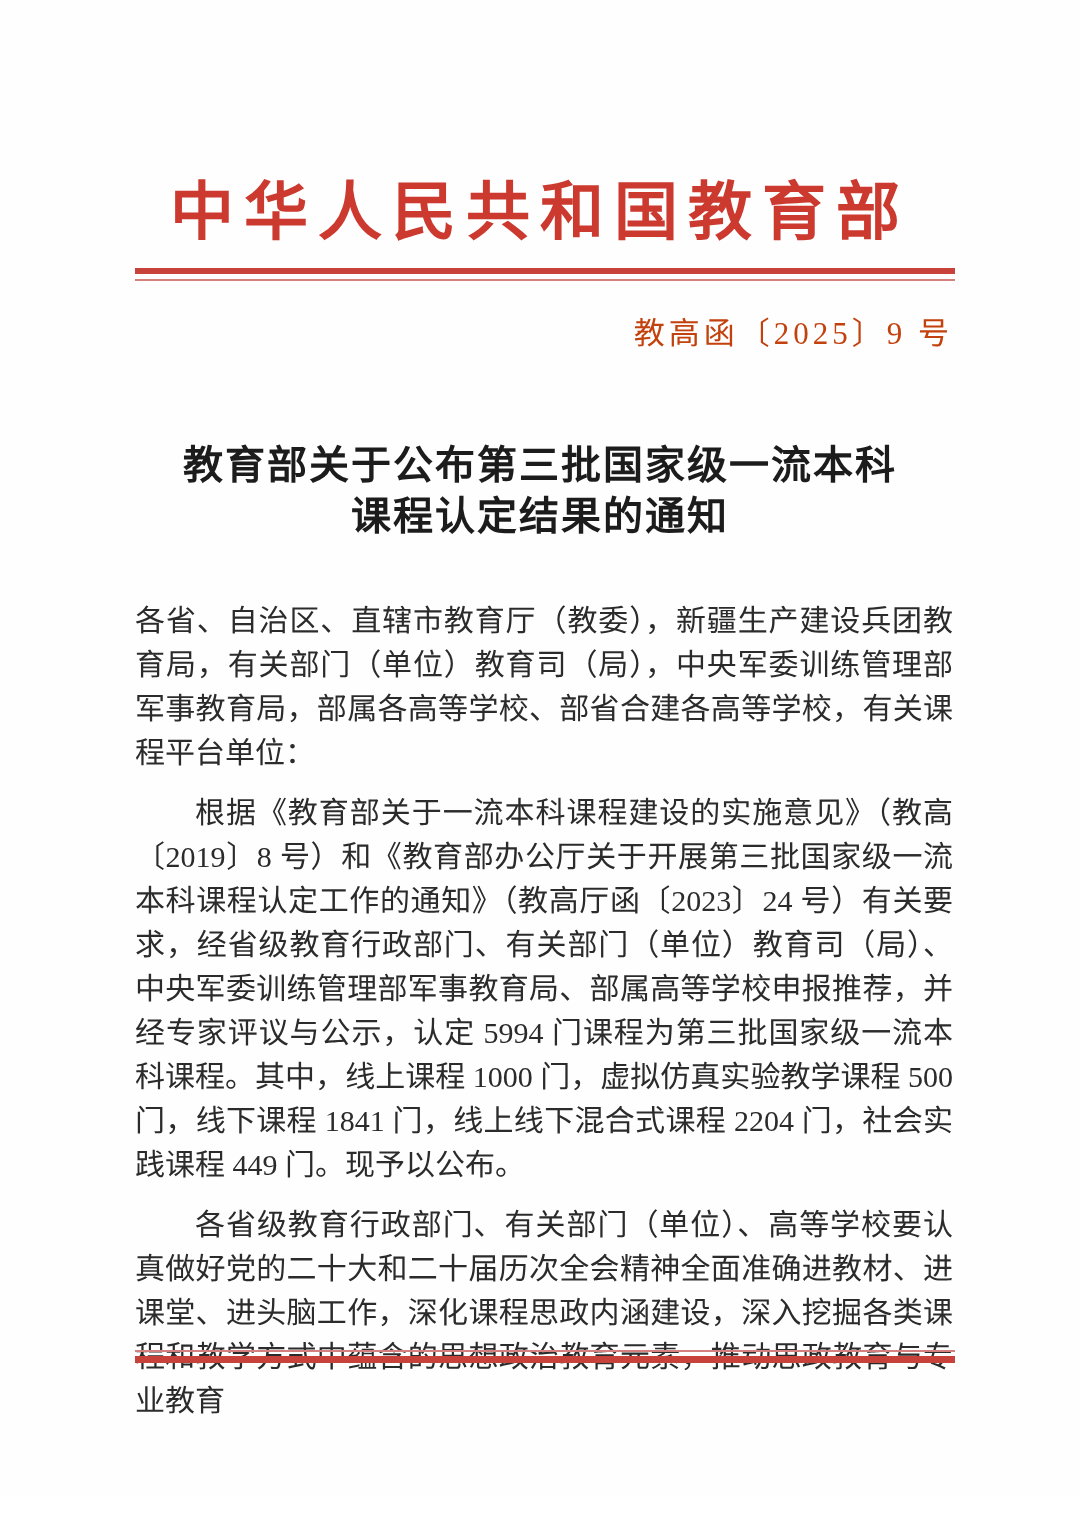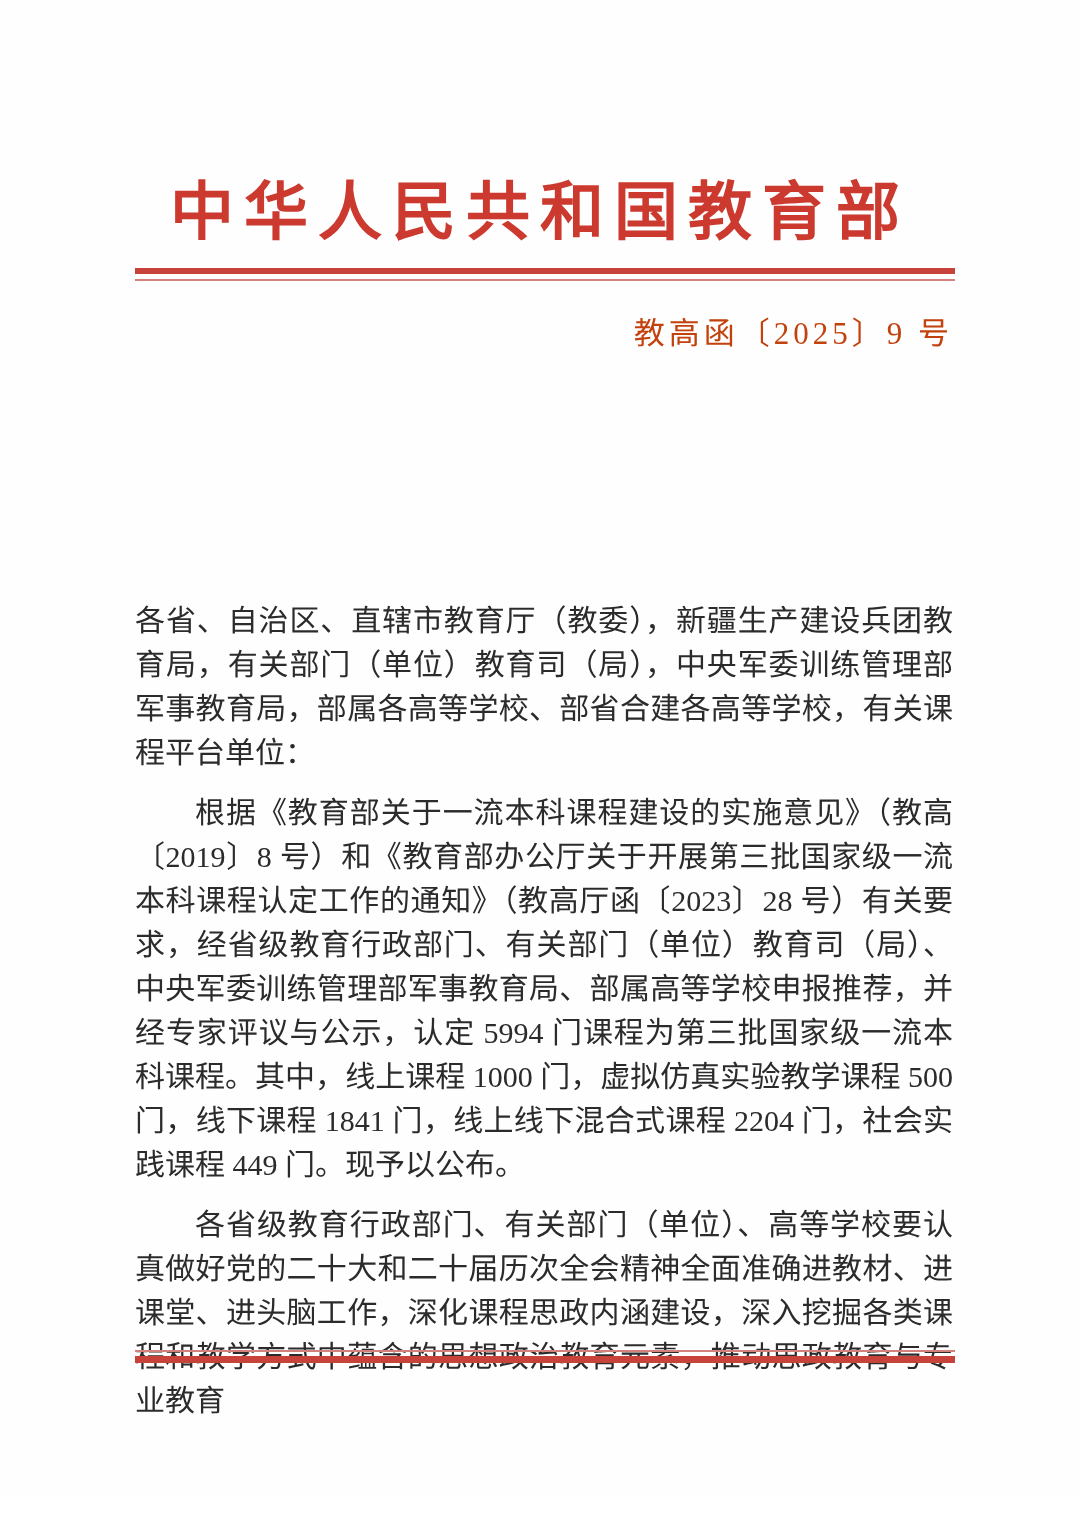--- a/index.html
+++ b/index.html
@@ -83,23 +83,27 @@
 
 <div class="page">
 
   <div class="ministry-header">中华人民共和国教育部</div>
 
   <div class="rule rule-thick header-rule-thick"></div>
   <div class="rule rule-thin header-rule-thin"></div>
 
   <div class="doc-number">教高函〔2025〕9 号</div>
 
+  <div class="doc-title">
+    <div>教育部关于公布第三批国家级一流本科</div>
+    <div>课程认定结果的通知</div>
+  </div>
 
   <div class="doc-body">
     <p>各省、自治区、直辖市教育厅（教委），新疆生产建设兵团教育局，有关部门（单位）教育司（局），中央军委训练管理部军事教育局，部属各高等学校、部省合建各高等学校，有关课程平台单位：</p>
-    <p class="indent">根据《教育部关于一流本科课程建设的实施意见》（教高〔2019〕8 号）和《教育部办公厅关于开展第三批国家级一流本科课程认定工作的通知》（教高厅函〔2023〕28 号）有关要求，经省级教育行政部门、有关部门（单位）教育司（局）、中央军委训练管理部军事教育局、部属高等学校申报推荐，并经专家评议与公示，认定 5994 门课程为第三批国家级一流本科课程。其中，线上课程 1000 门，虚拟仿真实验教学课程 500 门，线下课程 1841 门，线上线下混合式课程 2204 门，社会实践课程 449 门。现予以公布。</p>
+    <p class="indent">根据《教育部关于一流本科课程建设的实施意见》（教高〔2019〕8 号）和《教育部办公厅关于开展第三批国家级一流本科课程认定工作的通知》（教高厅函〔2023〕24 号）有关要求，经省级教育行政部门、有关部门（单位）教育司（局）、中央军委训练管理部军事教育局、部属高等学校申报推荐，并经专家评议与公示，认定 5994 门课程为第三批国家级一流本科课程。其中，线上课程 1000 门，虚拟仿真实验教学课程 500 门，线下课程 1841 门，线上线下混合式课程 2204 门，社会实践课程 449 门。现予以公布。</p>
     <p class="indent">各省级教育行政部门、有关部门（单位）、高等学校要认真做好党的二十大和二十届历次全会精神全面准确进教材、进课堂、进头脑工作，深化课程思政内涵建设，深入挖掘各类课程和教学方式中蕴含的思想政治教育元素，推动思政教育与专业教育</p>
   </div>
 
   <div class="rule rule-thin footer-rule-thin"></div>
   <div class="rule rule-thick footer-rule-thick"></div>
 
 </div>
 
 </body></html>

